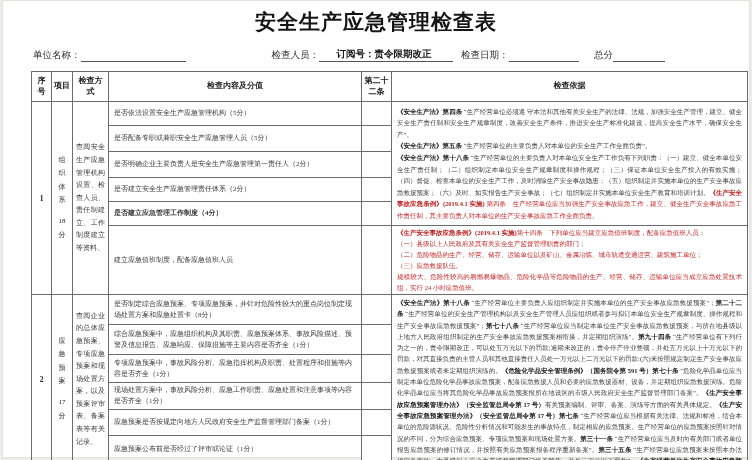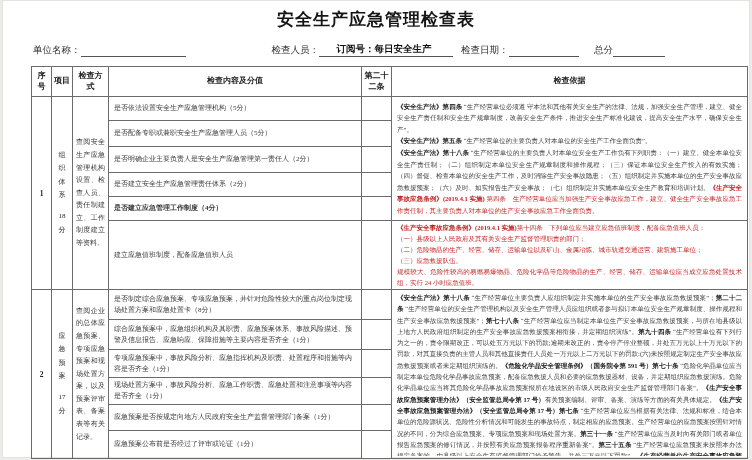--- a/index.html
+++ b/index.html
@@ -7,21 +7,21 @@
     width:752px;height:460px;
     background:#ececea;
     font-family:"Liberation Serif","DejaVu Serif",serif;
     position:relative;overflow:hidden;
   }
   .doc{
     position:absolute;left:2px;top:0;right:2px;bottom:2px;
     background:#ffffff;border:1px solid #e3e3e0;
   }
   .title{
-    text-align:center;font-weight:bold;font-size:17px;color:#151515;
+    text-align:center;font-weight:bold;font-size:21px;color:#151515;
     padding-top:7px;letter-spacing:1px;
   }
   .info{
     display:flex;align-items:flex-end;
     font-size:9.5px;color:#2b2b2b;
     margin:12px 24px 0 30px;white-space:nowrap;
   }
   .blank{display:inline-block;border-bottom:1px solid #555;height:11px;vertical-align:bottom;}
   .blank.w1{width:105px;}
   .blank.w2{width:70px;}
@@ -64,21 +64,21 @@
 
 <div class="doc">
 
   <div class="title">安全生产应急管理检查表</div>
 
   <div class="info">
     <span>单位名称：</span>
     <span class="blank w1"></span>
     <span class="sp1"></span>
     <span>检查人员：</span>
-    <span class="filled">订阅号：每日安全生产</span>
+    <span class="filled">订阅号：责令限期改正</span>
     <span class="sp2"></span>
     <span>检查日期：</span>
     <span class="blank w2"></span>
     <span class="sp3"></span>
     <span>总分</span>
     <span class="blank w3"></span>
     <span class="sp4"></span>
   </div>
 
   <table>

